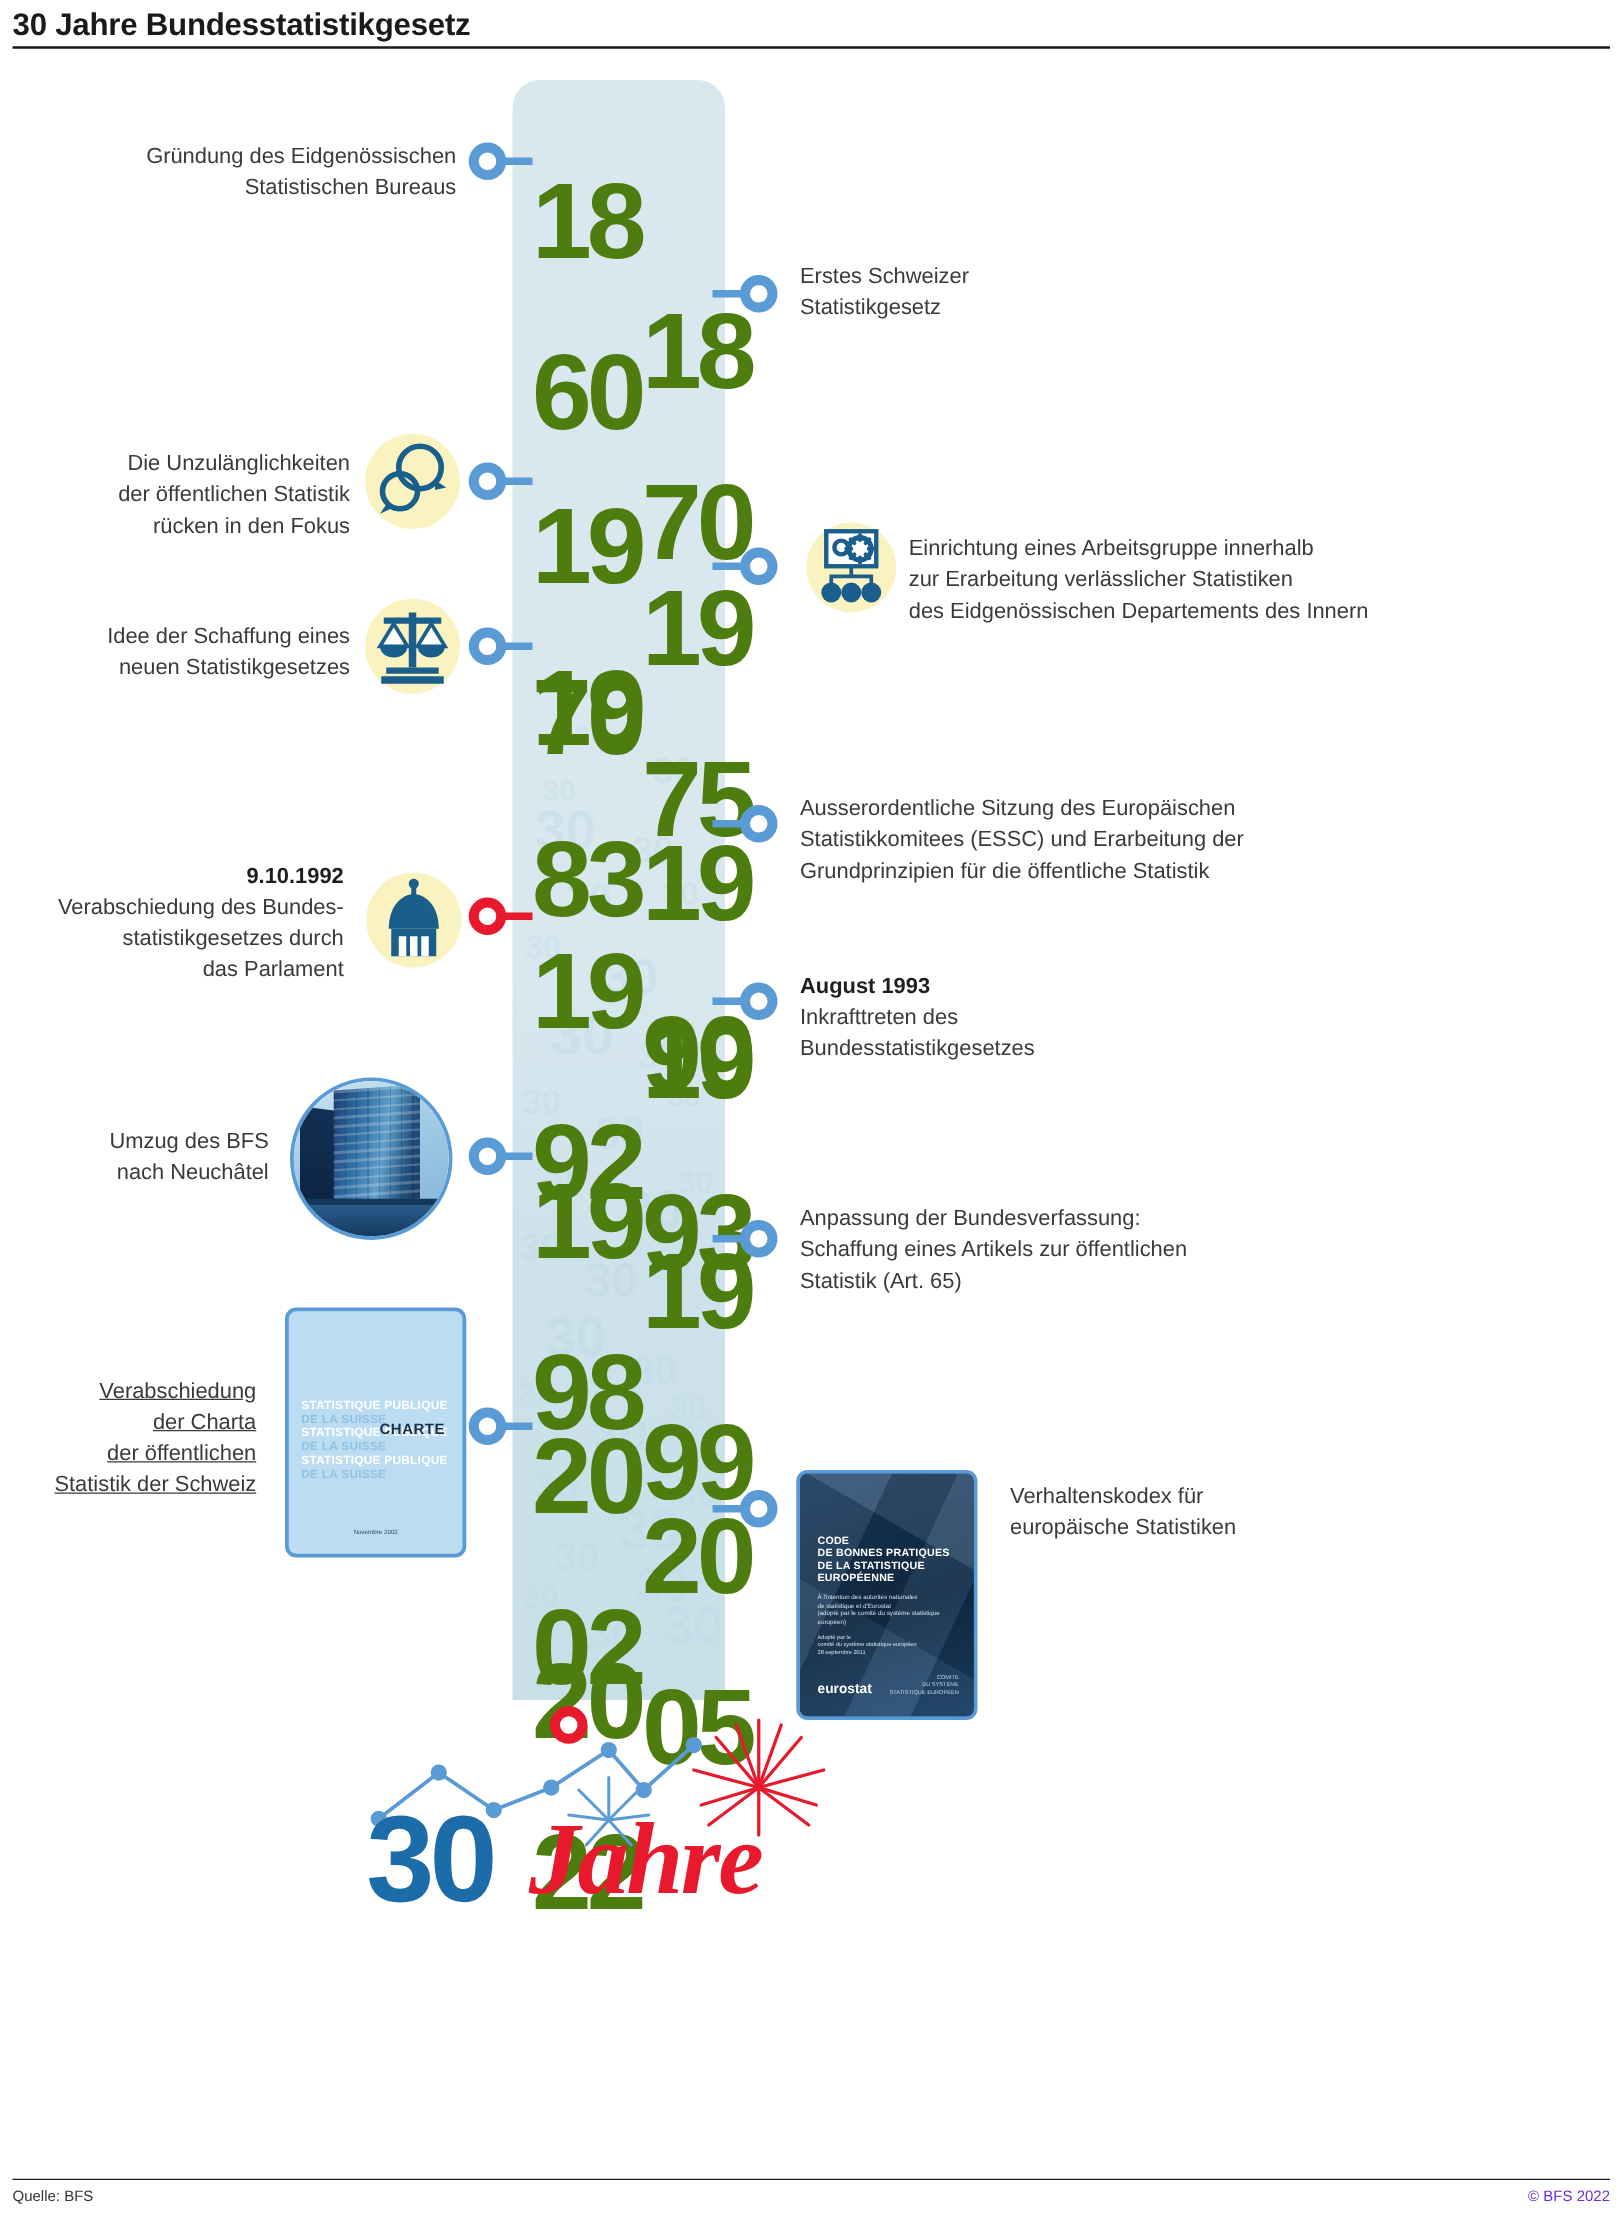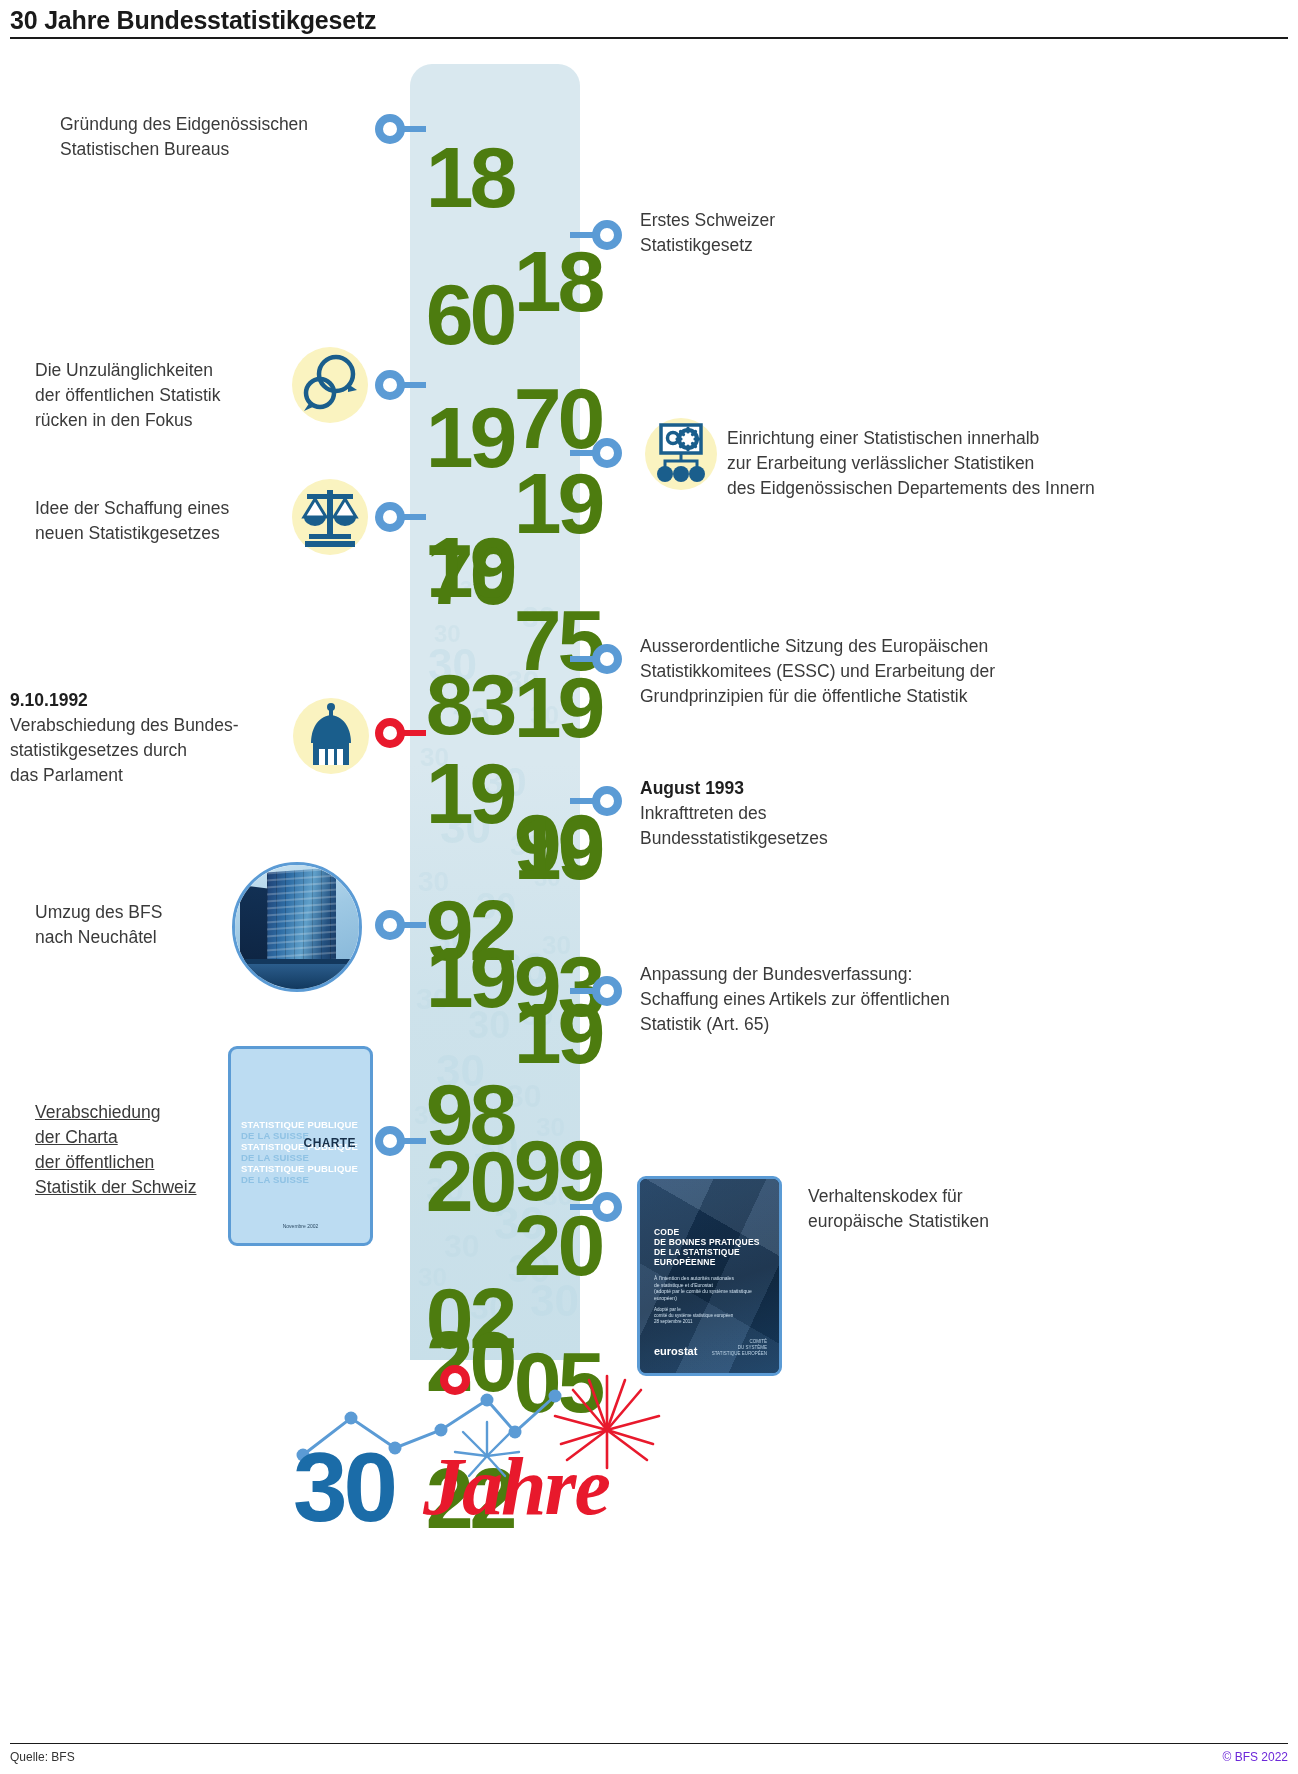--- a/index.html
+++ b/index.html
@@ -67,21 +67,21 @@
     border:8px solid #5b9bd5; background:#ffffff; z-index:6;
   }
   .dot.red { border-color:#e8192c; }
   .stem {
     position:absolute; height:6px; background:#5b9bd5; z-index:5;
   }
   .stem.red { background:#e8192c; }
 
   
   .txt { position:absolute; font-size:17.5px; line-height:25px; color:#3a3a3a; z-index:7; }
-  .txt.right-align { }
+  .txt.right-align { text-align:right; }
   .txt.left-align  { text-align:left; }
   .txt b { font-weight:bold; color:#1e1e1e; }
 
   
   .icon-halo {
     position:absolute; border-radius:50%; background:#faf3c0; z-index:6;
     display:flex; align-items:center; justify-content:center;
   }
   .icon-halo svg { display:block; }
 
@@ -319,21 +319,21 @@
     <circle cx="25" cy="15" r="5.5" fill="none" stroke="#1a5e8c" stroke-width="3.5"></circle>
     <circle cx="40" cy="16" r="9" fill="none" stroke="#1a5e8c" stroke-width="4"></circle>
     <path d="M40 5 v4 M40 23 v4 M29 16 h4 M47 16 h4 M32.5 8.5 l3 3 M44.5 20.5 l3 3 M47.5 8.5 l-3 3 M35.5 20.5 l-3 3" stroke="#1a5e8c" stroke-width="3.2" stroke-linecap="round"></path>
     <path d="M33 30 v8 M17 44 v-6 h32 v6" fill="none" stroke="#1a5e8c" stroke-width="3"></path>
     <circle cx="17" cy="51" r="8" fill="#1a5e8c"></circle>
     <circle cx="33" cy="51" r="8" fill="#1a5e8c"></circle>
     <circle cx="49" cy="51" r="8" fill="#1a5e8c"></circle>
   </svg>
 </div>
 <div class="txt left-align" style="left:727px; top:426px; width:520px;">
-  <div>Einrichtung einer Statistischen innerhalb</div>
+  <div>Einrichtung eines Arbeitsgruppe innerhalb</div>
   <div>zur Erarbeitung verlässlicher Statistiken</div>
   <div>des Eidgenössischen Departements des Innern</div>
 </div>
 
 <div class="txt right-align" style="left:35px; top:496px; width:245px;">
   <div>Idee der Schaffung eines</div>
   <div>neuen Statistikgesetzes</div>
 </div>
 <div class="icon-halo" style="left:292px; top:479px; width:76px; height:76px;">
   <svg width="70" height="64" viewBox="0 0 70 64" aria-hidden="true">

